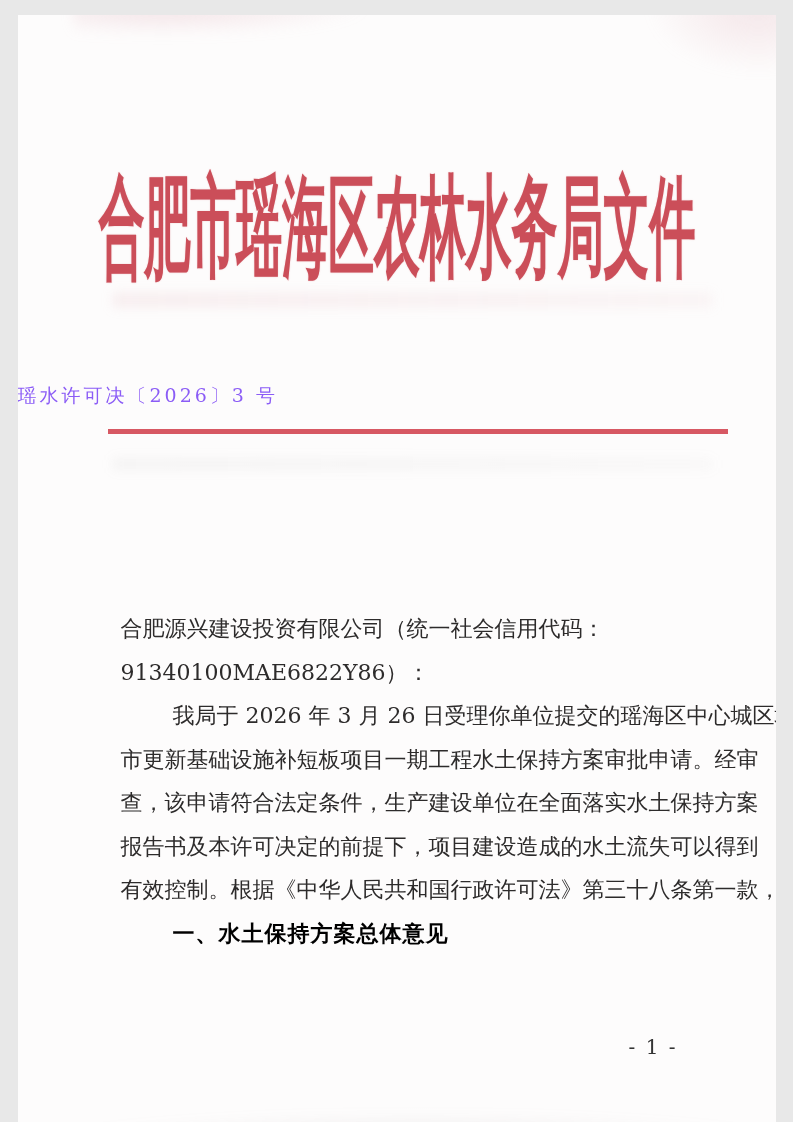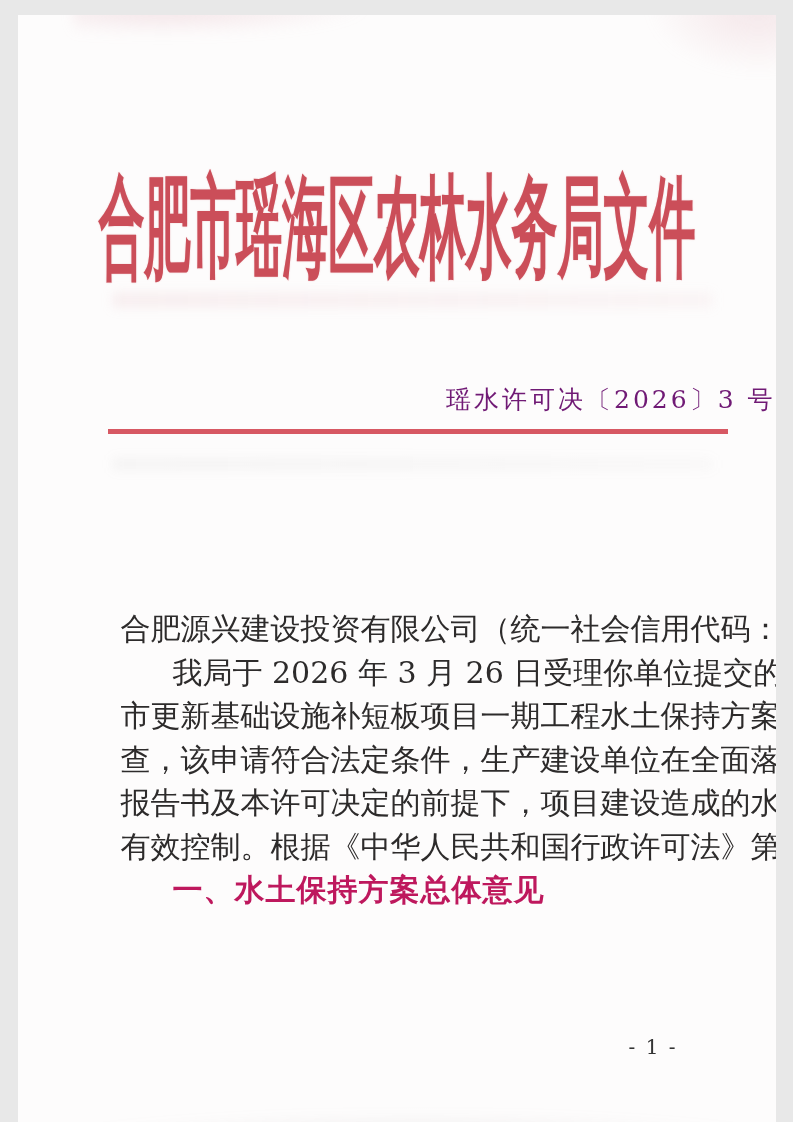--- a/index.html
+++ b/index.html
@@ -33,23 +33,23 @@
     color:#cb4e59;
     white-space:nowrap;
     transform:scale(0.85,2.05);
     transform-origin:50% 50%;
     text-shadow:0 0 1px rgba(203,78,89,.4);
   }
 
   
   .doc-number{
     position:absolute;left:0;right:0;top:368px;
-    text-align:right;
-    font-size:25px;letter-spacing:3px;
-    color:#701a75;
+    text-align:left;
+    font-size:19px;letter-spacing:3px;
+    color:#8b5cf6;
   }
 
   
   .red-rule{
     position:absolute;left:90px;top:414px;
     width:620px;height:5px;
     background:#d75863;
   }
 
   
@@ -58,30 +58,30 @@
     text-align:center;
     font-weight:bold;
     font-size:31px;line-height:44px;
     color:#1b1b1b;
     letter-spacing:1px;
   }
 
   
   .body-block{
     position:absolute;left:103px;right:87px;top:592px;
-    font-size:30px;line-height:43.5px;
+    font-size:22px;line-height:43.5px;
     color:#2d2b2b;
     white-space:nowrap;
   }
   .body-line{height:43.5px;}
   .indent{padding-left:52px;}
   .section-heading{
     font-family:Liberation Sans, sans-serif;
     font-weight:bold;
-    color:#be185d;
+    color:#000000;
     letter-spacing:1px;
   }
 
   
   .page-number{
     position:absolute;right:98px;top:1020px;
     font-size:20px;letter-spacing:2px;
     color:#343434;
   }
 </style>
@@ -98,20 +98,21 @@
 
   <div class="agency-title">合肥市瑶海区农林水务局文件</div>
 
   <div class="doc-number">瑶水许可决〔2026〕3 号</div>
 
   <div class="red-rule"></div>
 
 
   <div class="body-block">
     <div class="body-line">合肥源兴建设投资有限公司（统一社会信用代码：</div>
+    <div class="body-line">91340100MAE6822Y86）：</div>
     <div class="body-line indent">我局于 2026 年 3 月 26 日受理你单位提交的瑶海区中心城区城</div>
     <div class="body-line">市更新基础设施补短板项目一期工程水土保持方案审批申请。经审</div>
     <div class="body-line">查，该申请符合法定条件，生产建设单位在全面落实水土保持方案</div>
     <div class="body-line">报告书及本许可决定的前提下，项目建设造成的水土流失可以得到</div>
     <div class="body-line">有效控制。根据《中华人民共和国行政许可法》第三十八条第一款，</div>
     <div class="body-line indent section-heading">一、水土保持方案总体意见</div>
   </div>
 
   <div class="page-number">- 1 -</div>
 

